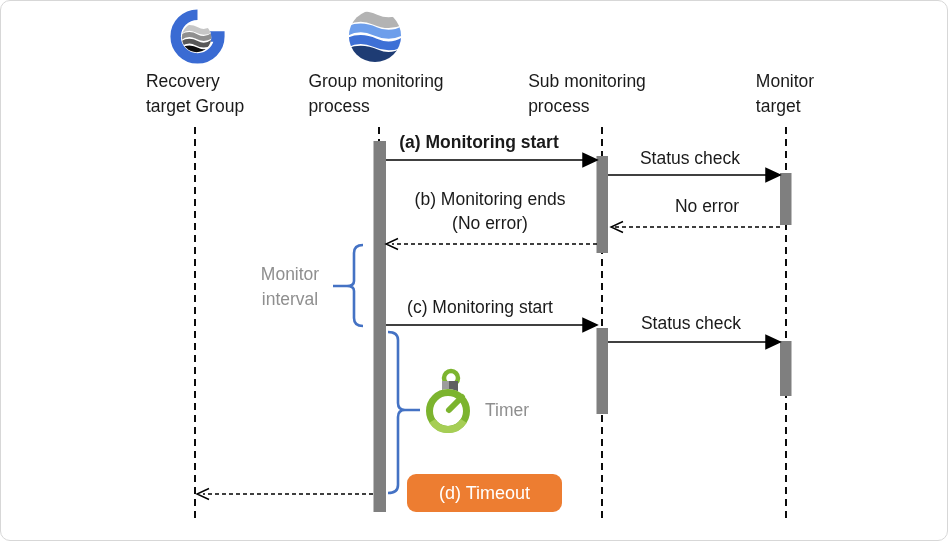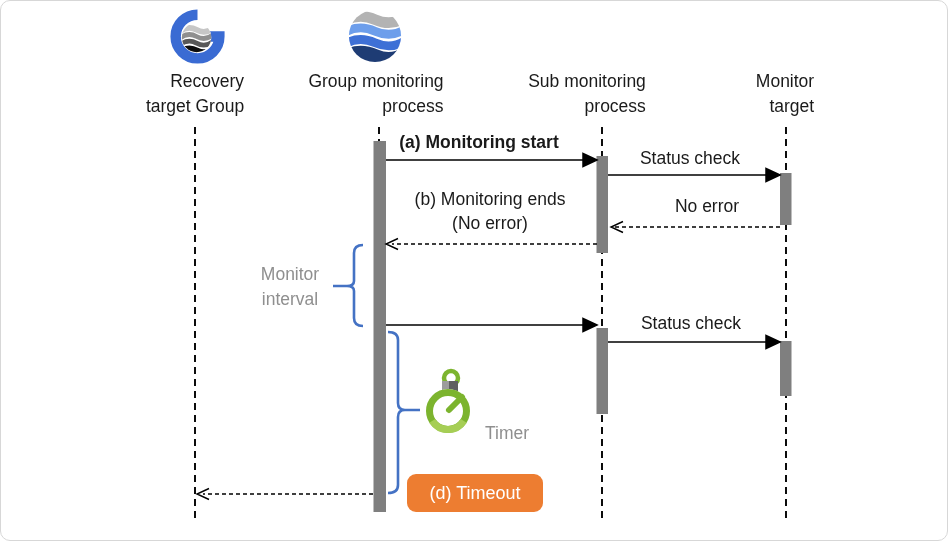--- a/index.html
+++ b/index.html
@@ -2,29 +2,29 @@
 <html><head>
 <meta charset="utf-8">
 <style>
   html,body{margin:0;padding:0;background:#fff;}
   body{font-family:"Liberation Sans", sans-serif;}
   .frame{position:relative;width:948px;height:541px;background:#fff;border:1.5px solid #d7d7d7;
          border-radius:10px;box-sizing:border-box;overflow:hidden;}
   .abs{position:absolute;}
   svg{display:block;}
   .overlay{position:absolute;left:0;top:0;}
-  .ll-label{position:absolute;transform:translate(-50%,-50%);text-align:right;
+  .ll-label{position:absolute;transform:translate(-50%,-50%);text-align:left;
             font-size:17.5px;line-height:25px;color:#1a1a1a;white-space:pre-line;}
   .msg{position:absolute;transform:translate(-50%,-50%);text-align:center;
        font-size:17.5px;line-height:23.5px;color:#1a1a1a;white-space:pre-line;}
   .annot{position:absolute;color:#8f8f8f;font-size:17.5px;line-height:25px;
          white-space:pre-line;text-align:center;}
   .annot.center{transform:translate(-50%,-50%);}
   .annot.vcenter{transform:translate(0,-50%);}
-  .badge{position:absolute;left:406px;top:473px;width:136px;height:38px;background:#ED7D31;
+  .badge{position:absolute;left:406px;top:473px;width:155px;height:38px;background:#ED7D31;
          border-radius:9px;color:#ffffff;font-size:18px;line-height:38px;text-align:center;}
 </style>
 </head>
 <body>
 
 <div class="frame">
 
   <svg class="abs" style="left:168px;top:7px;" width="57" height="57" viewBox="0 0 60 60">
     <defs>
         <clipPath id="c1">
@@ -129,21 +129,22 @@
     <circle cx="30" cy="46" r="18.5" fill="#ffffff" stroke="#7CB42E" stroke-width="7"></circle>
     <path d="M45.7,55.8 A18.5,18.5 0 0 1 14.3,55.8" fill="none" stroke="#A6CE55" stroke-width="7"></path>
     <line x1="31" y1="45" x2="44" y2="32" stroke="#7CB42E" stroke-width="6" stroke-linecap="round"></line>
   </svg>
 
   <div class="msg" style="left:478px;top:142px;font-weight:bold;">(a) Monitoring start</div>
   <div class="msg" style="left:689px;top:158px;">Status check</div>
   <div class="msg" style="left:706px;top:206px;">No error</div>
   <div class="msg" style="left:489px;top:210px;">(b) Monitoring ends
 (No error)</div>
+  <div class="msg" style="left:479px;top:307px;">(c) Monitoring start</div>
   <div class="msg" style="left:690px;top:323px;">Status check</div>
 
   <div class="annot center" style="left:289px;top:286px;">Monitor
 interval</div>
-  <div class="annot vcenter" style="left:484px;top:432px;">Timer</div>
+  <div class="annot vcenter" style="left:484px;top:409px;">Timer</div>
 
   <div class="badge">(d) Timeout</div>
 
 </div>
 
 </body></html>

